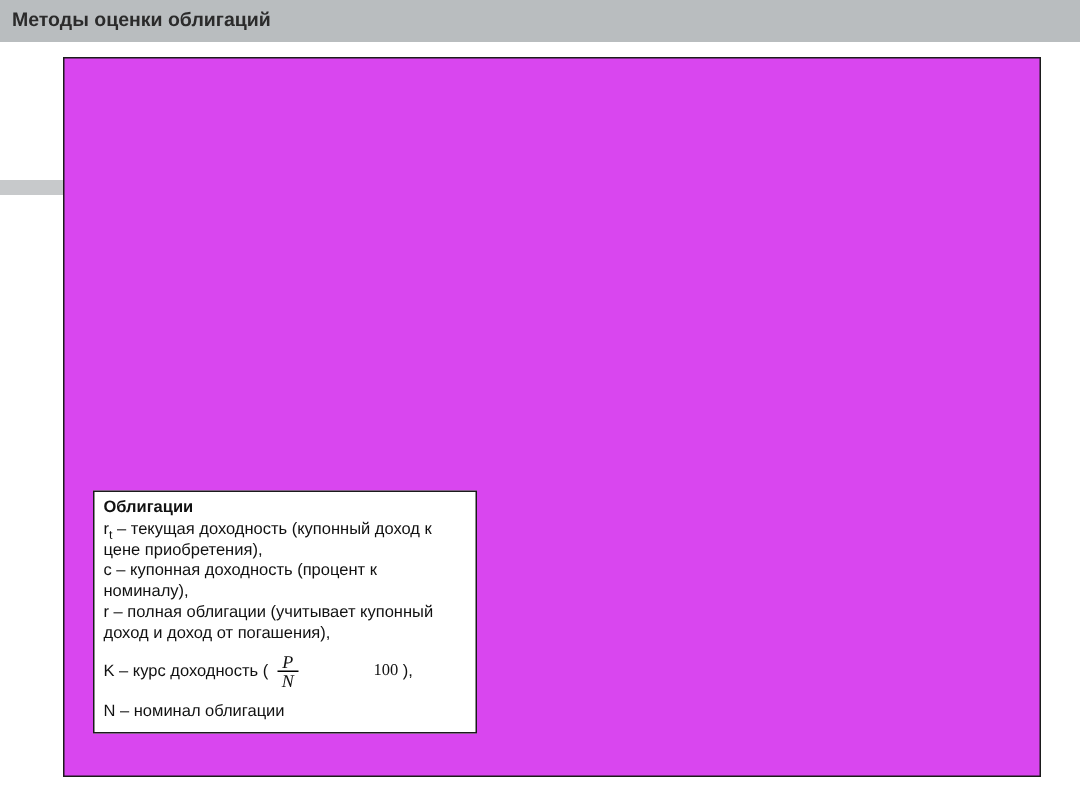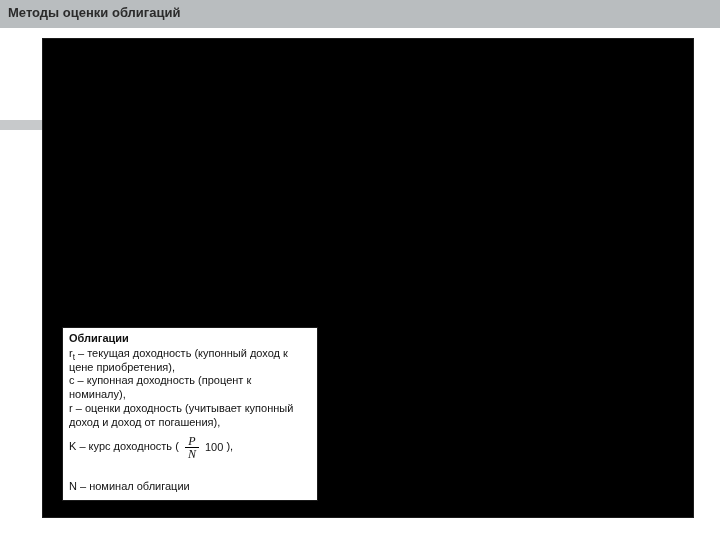--- a/index.html
+++ b/index.html
@@ -42,21 +42,21 @@
     background: #c7c9cb;
   }
   .content-frame {
     position: absolute;
     left: 42px;
     top: 38px;
     width: 652px;
     height: 480px;
     border: 1px solid #1b1b1b;
     box-sizing: border-box;
-    background: #000000;
+    background: #d946ef;
     padding-left: 36px;
   }
   .card {
     position: absolute;
     left: 19px;
     top: 288px;
     width: 256px;
     border: 1px solid #1b1b1b;
     padding: 4px 6px 6px 6px;
     box-sizing: border-box;
@@ -89,22 +89,23 @@
   .frac .num {
     display: block;
     padding: 0 3px;
     border-bottom: 1px solid #000;
   }
   .frac .den {
     display: block;
     padding: 0 3px;
   }
   .times100 {
-    font-family: Liberation Sans, sans-serif;
+    font-family: Liberation Serif, serif;
     vertical-align: middle;
+    margin-left: 44px;
   }
 </style>
 </head>
 <body>
 
 <div class="slide">
 
   <div class="topbar-bg"></div>
   <div class="topbar-title">Методы оценки облигаций</div>
 
@@ -114,31 +115,31 @@
 
     <div class="card">
       <div class="card-title">Облигации</div>
 
       <p>
         <span>r</span><sub>t</sub><span> – текущая доходность (купонный доход к цене приобретения),</span>
       </p>
 
       <p>c – купонная доходность (процент к номиналу),</p>
 
-      <p>r – оценки доходность (учитывает купонный доход и доход от погашения),</p>
+      <p>r – полная облигации (учитывает купонный доход и доход от погашения),</p>
 
       <p style="margin-top:6px;">
         <span class="formula-row">
           <span>K – курс доходность ( </span>
           <span class="frac">
             <span class="num">P</span>
             <span class="den">N</span>
           </span>
           <span class="times100">100</span>
           <span> ),</span>
         </span>
       </p>
 
-      <p style="margin-top:20px;">N – номинал облигации</p>
+      <p style="margin-top:8px;">N – номинал облигации</p>
     </div>
 
   </div>
 </div>
 
 </body></html>

